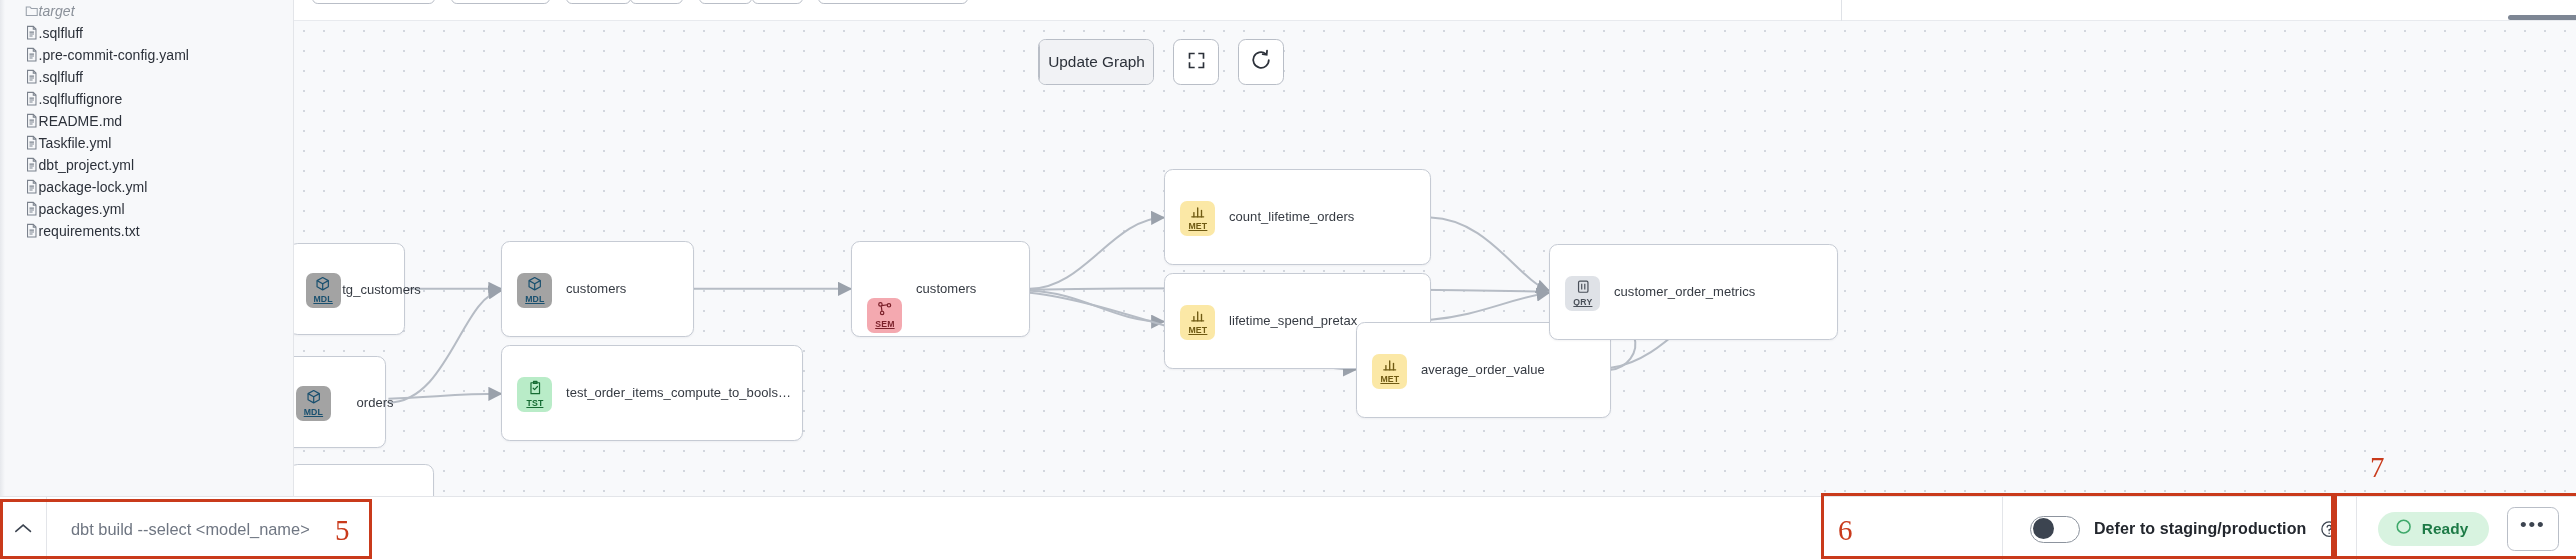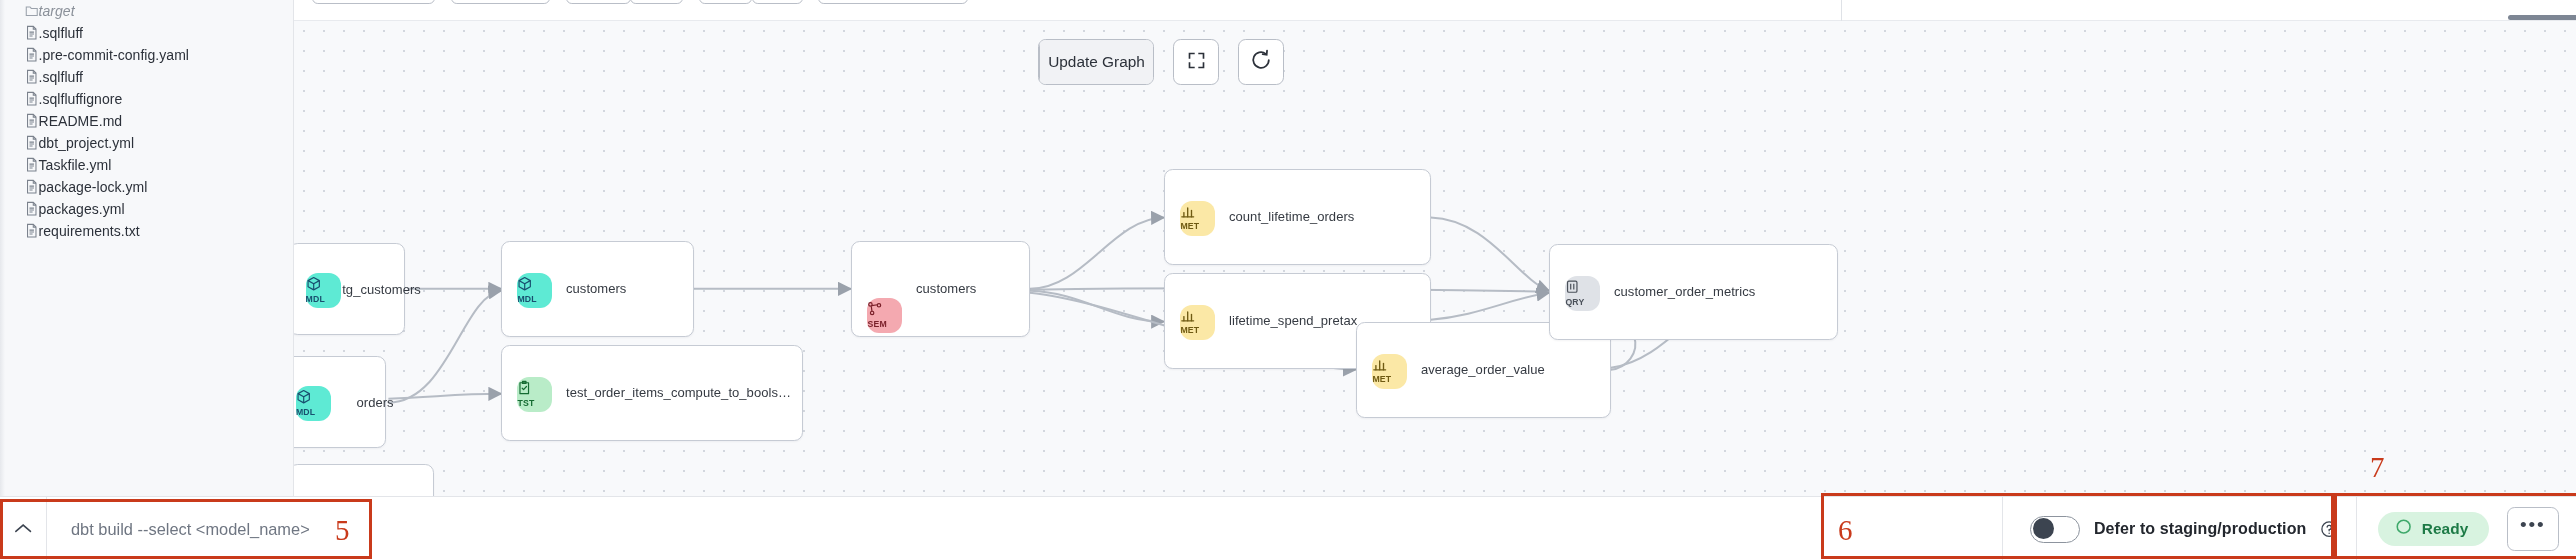--- a/index.html
+++ b/index.html
@@ -130,25 +130,27 @@
     border: 1px solid #c6cbd4;
     border-radius: 8.7px;
     display: flex;
     align-items: center;
     box-shadow: 0 1px 1.9px rgba(30,40,60,0.05);
     cursor: pointer;
   }
   .node .badge {
     position: absolute;
     width: 35px; height: 35px;
-    border-radius: 12px;
+    border-radius: 7px;
     display: flex;
     flex-direction: column;
+    align-items: center;
     justify-content: center;
     gap: 0px;
+    text-decoration: underline;
   }
   .node .badge .bg-glyph {
     display: block;
     line-height: 1;
   }
   .node .badge .bg-text {
     font-size: 8.7px;
     font-weight: 700;
     letter-spacing: 0.2px;
     line-height: 9.6px;
@@ -156,21 +158,21 @@
   }
   .node .node-label {
     position: absolute;
     font-size: 13px;
     color: #353a42;
     white-space: nowrap;
     letter-spacing: 0.05px;
   }
 
   .badge-met { background: #fbe8a6; color: #6f5a12; }
-  .badge-mdl { background: #5eead4; color: #19506f; }
+  .badge-mdl { background: #a3a3a3; color: #19506f; }
   .badge-sem { background: #f4a9b0; color: #7a1f29; margin-top: 25px; }
   .badge-tst { background: #b9ecc8; color: #156b32; }
   .badge-qry { background: #dfe2e7; color: #4a5059; }
 
   
   #edges-svg {
     position: absolute;
     left: 0; top: 0;
     width: 2282px; height: 475px;
     pointer-events: none;
@@ -414,31 +416,31 @@
           <span class="fi-label">README.md</span>
         </div>
         <div class="file-row">
           <span>
             <svg class="fi-icon" viewBox="0 0 16 18" fill="none" stroke="#7b828d" stroke-width="1.25">
               <path d="M3 1.5 H9.8 L13 4.7 V16.5 H3 Z"></path>
               <path d="M9.8 1.5 V4.8 H13"></path>
               <path d="M5.3 8.3 H10.6 M5.3 10.6 H10.6 M5.3 12.9 H9"></path>
             </svg>
           </span>
+          <span class="fi-label">Taskfile.yml</span>
+        </div>
+        <div class="file-row">
+          <span>
+            <svg class="fi-icon" viewBox="0 0 16 18" fill="none" stroke="#7b828d" stroke-width="1.25">
+              <path d="M3 1.5 H9.8 L13 4.7 V16.5 H3 Z"></path>
+              <path d="M9.8 1.5 V4.8 H13"></path>
+              <path d="M5.3 8.3 H10.6 M5.3 10.6 H10.6 M5.3 12.9 H9"></path>
+            </svg>
+          </span>
           <span class="fi-label">dbt_project.yml</span>
-        </div>
-        <div class="file-row">
-          <span>
-            <svg class="fi-icon" viewBox="0 0 16 18" fill="none" stroke="#7b828d" stroke-width="1.25">
-              <path d="M3 1.5 H9.8 L13 4.7 V16.5 H3 Z"></path>
-              <path d="M9.8 1.5 V4.8 H13"></path>
-              <path d="M5.3 8.3 H10.6 M5.3 10.6 H10.6 M5.3 12.9 H9"></path>
-            </svg>
-          </span>
-          <span class="fi-label">Taskfile.yml</span>
         </div>
         <div class="file-row">
           <span>
             <svg class="fi-icon" viewBox="0 0 16 18" fill="none" stroke="#7b828d" stroke-width="1.25">
               <path d="M3 1.5 H9.8 L13 4.7 V16.5 H3 Z"></path>
               <path d="M9.8 1.5 V4.8 H13"></path>
               <path d="M5.3 8.3 H10.6 M5.3 10.6 H10.6 M5.3 12.9 H9"></path>
             </svg>
           </span>
           <span class="fi-label">package-lock.yml</span>

